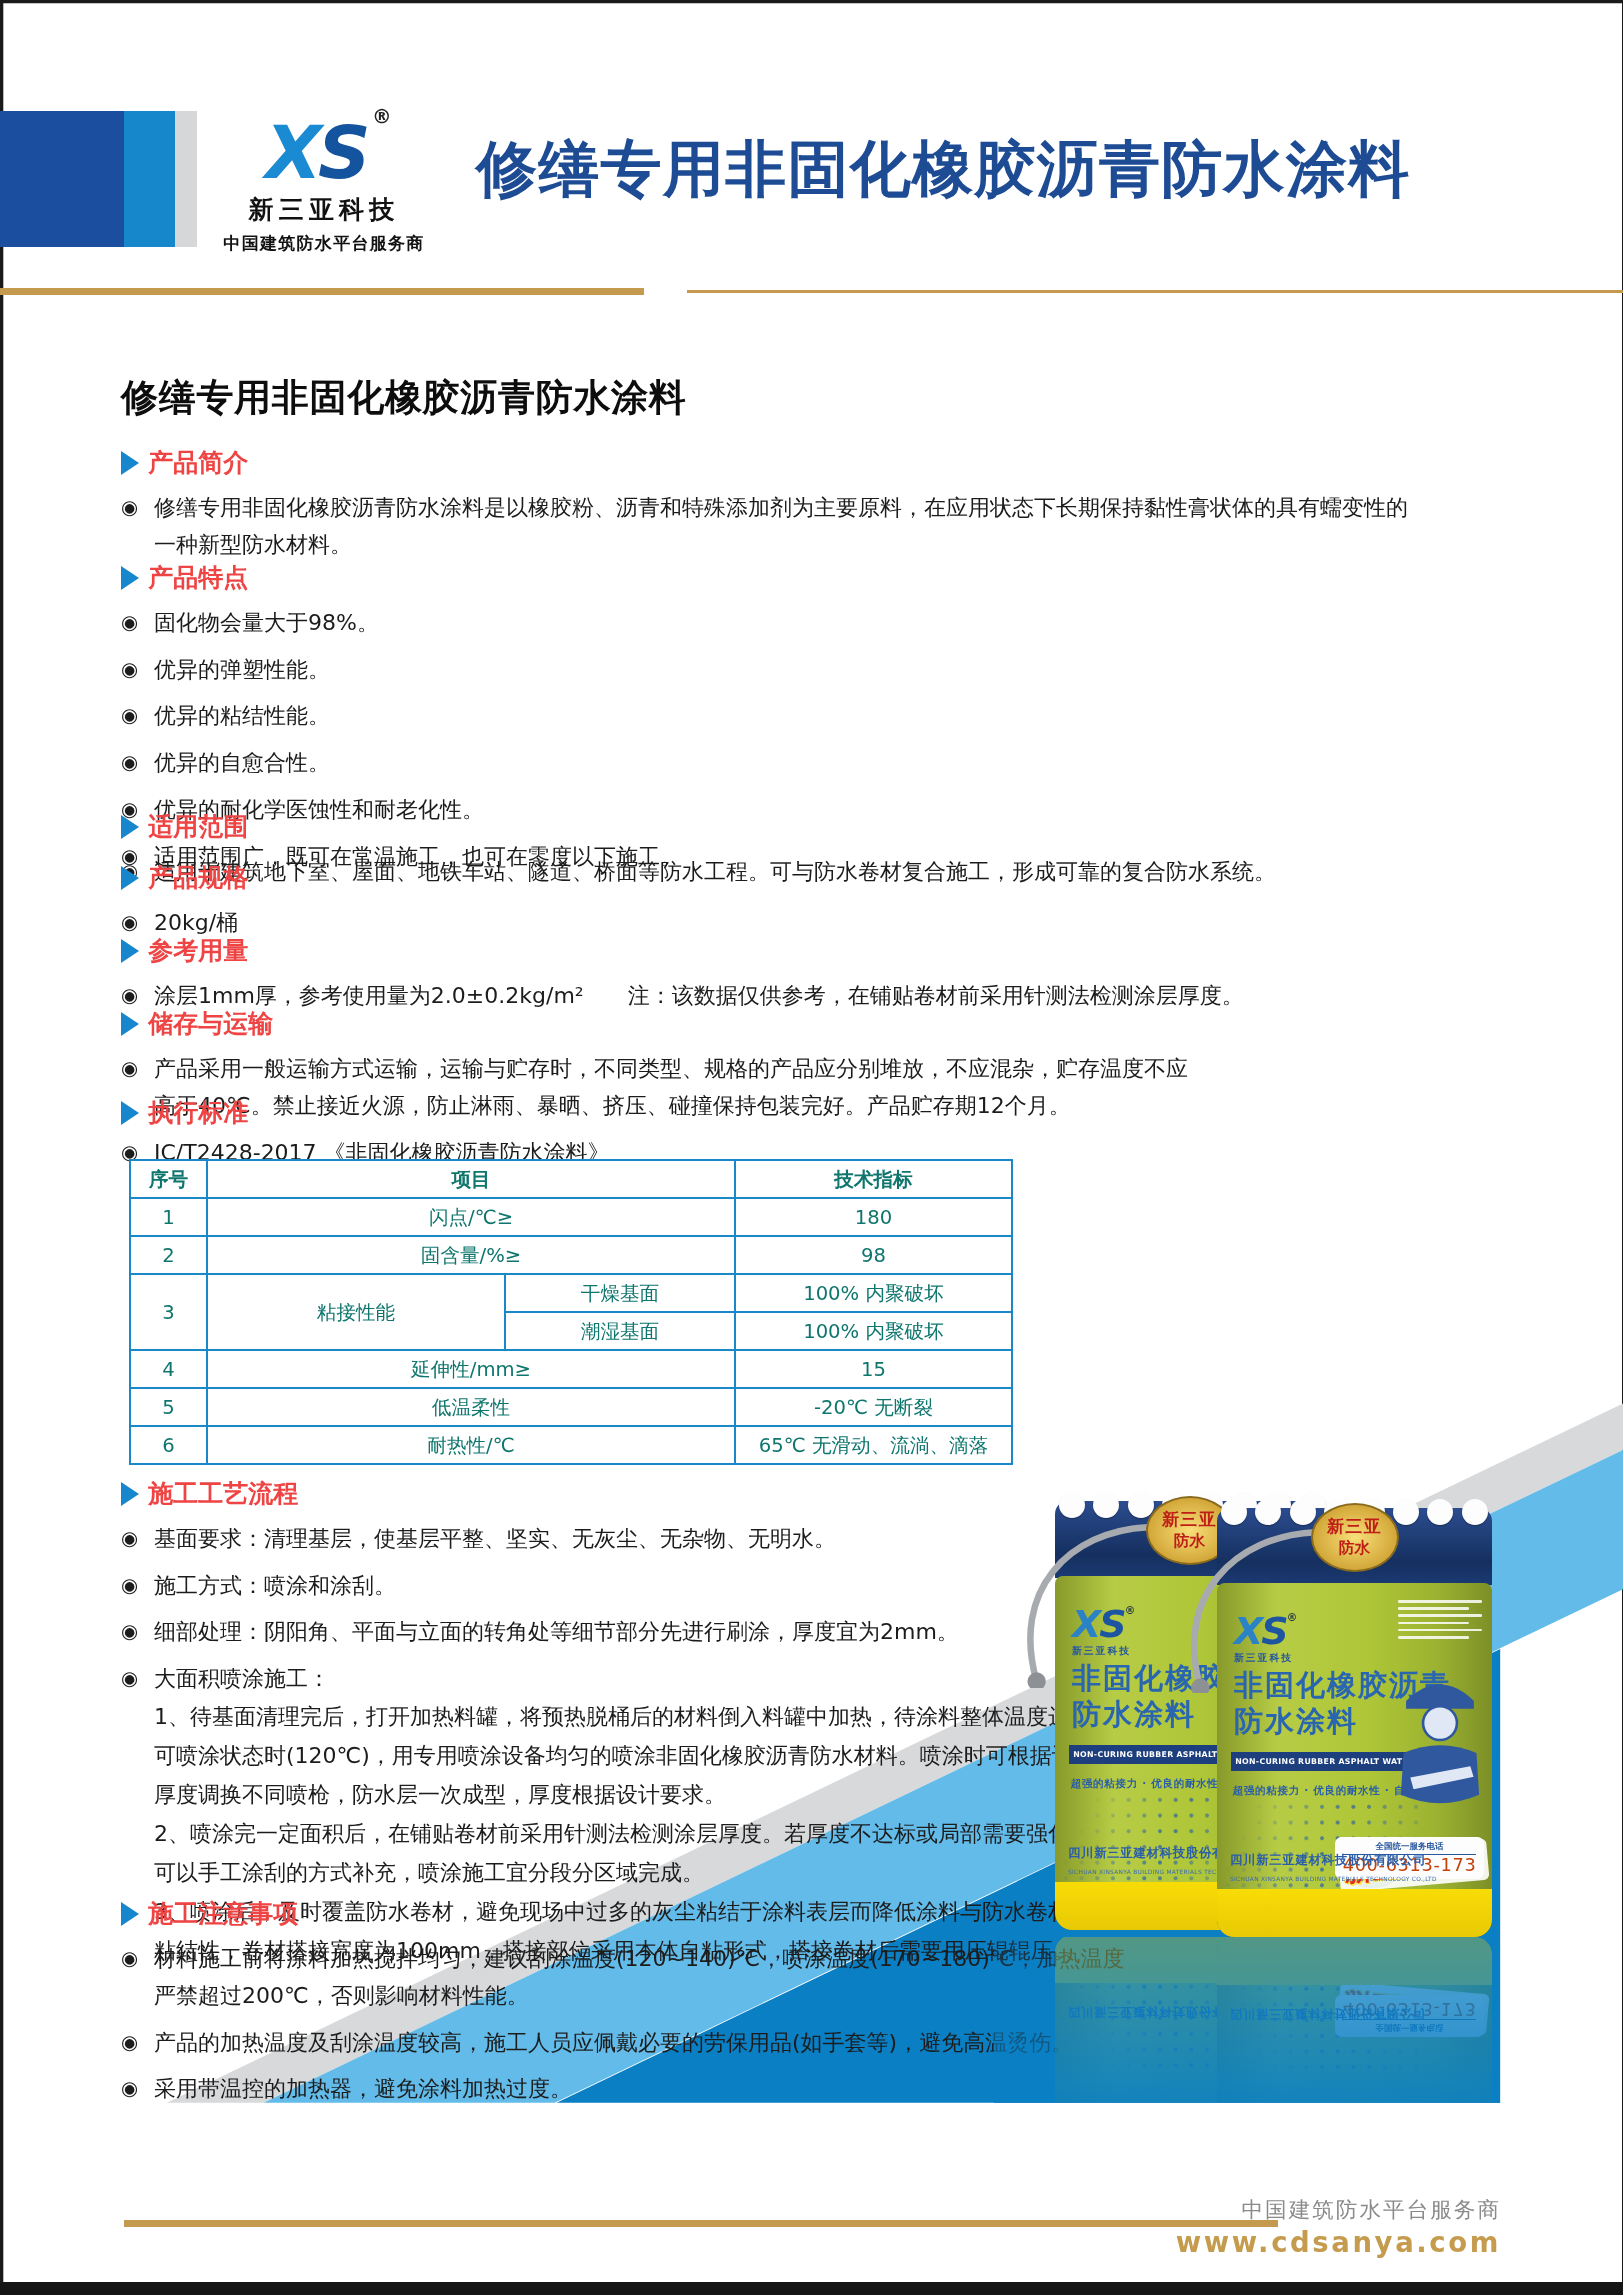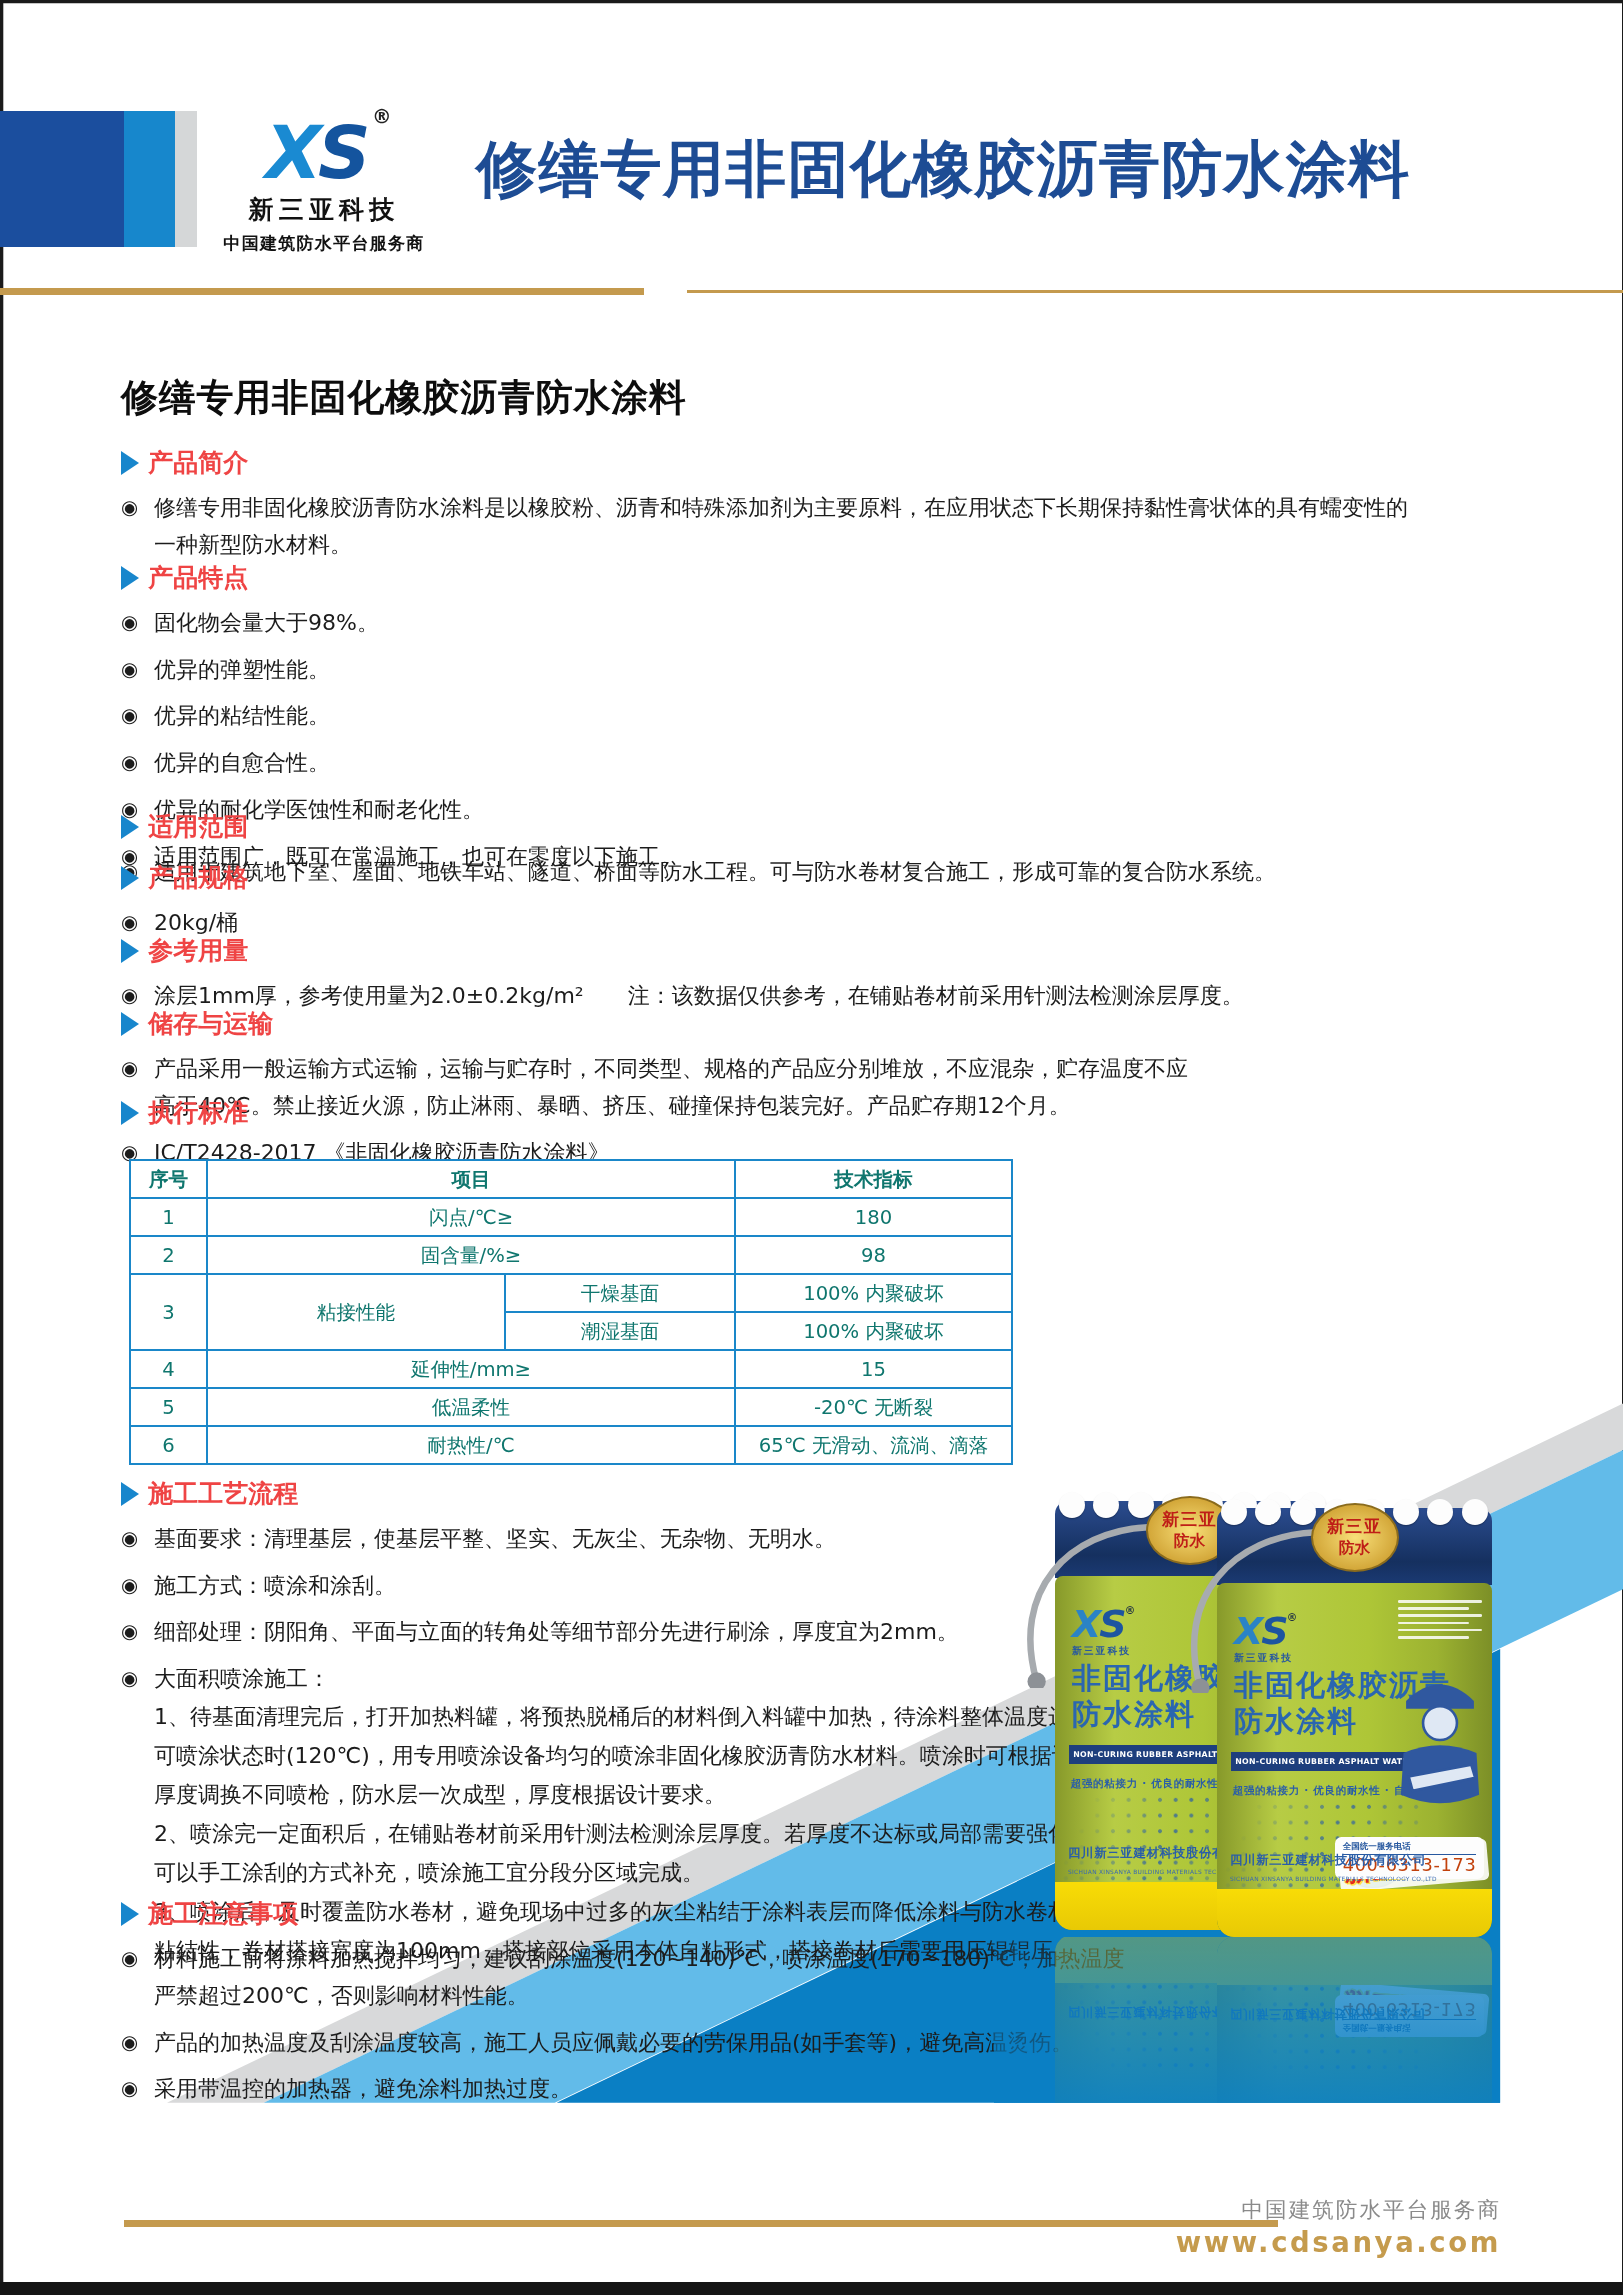--- a/index.html
+++ b/index.html
@@ -69,21 +69,21 @@
       background:radial-gradient(circle,#2a5ea8 1.7px,transparent 2.2px);background-size:15.7px 15.7px;
       -webkit-mask-image:linear-gradient(115deg,transparent 12%,#000 45%,transparent 82%);
       mask-image:linear-gradient(115deg,transparent 12%,#000 45%,transparent 82%);}
   .b-seal{position:absolute;left:123px;top:256px;width:63px;height:47px;border-radius:50%;
       background:radial-gradient(#5fb53a,#1c7a2e 75%);border:1.3px solid #0f5c1f;color:#fff;font-size:11px;font-weight:900;
       display:flex;align-items:center;justify-content:center;letter-spacing:0.7px;}
   .worker{position:absolute;right:6.5px;top:84px;}
   .b-stamp{position:absolute;right:3.9px;top:262px;transform:rotate(-5deg);background:rgba(255,255,255,.9);
       padding:2.6px 5.2px;border-radius:5.2px;font-size:27px;font-weight:900;color:#e32a1e;letter-spacing:0.7px;white-space:nowrap;
       text-shadow:1.3px 0 #ffe14d,-1.3px 0 #ffe14d,0 1.3px #ffe14d,0 -1.3px #ffe14d,1.3px 1.3px #ffe14d,-1.3px -1.3px #ffe14d;}
-  .b-hot{position:absolute;right:7.8px;bottom:58px;background:#fdfdfd;border-radius:6.5px;padding:3.9px 7.8px;}
+  .b-hot{position:absolute;right:7.8px;bottom:58px;background:#fdfdfd;border-radius:6.5px;padding:3.9px 7.8px;text-align:center;}
   .b-hot .lab{font-size:8.5px;font-weight:700;color:#27589f;border-bottom:1.3px solid #27589f;padding-bottom:1.3px;}
   .b-hot .num{font-size:17.7px;font-weight:400;color:#c2410c;letter-spacing:0.7px;}
   .b-co{position:absolute;left:13px;bottom:68px;font-size:12.4px;font-weight:900;color:#2a5ea8;letter-spacing:0.7px;white-space:nowrap;}
   .b-co-en{position:absolute;left:13px;bottom:55px;font-size:5.9px;font-weight:500;color:#3a6ab0;letter-spacing:0.3px;white-space:nowrap;}
   .handle{position:absolute;z-index:1;}
   
   .refl{position:absolute;left:994px;top:1937px;width:506px;height:166px;overflow:hidden;z-index:4;opacity:.38;}
   .refl .bucket{transform:scaleY(-1);top:0;}
   .refl-fade{position:absolute;left:994px;top:1937px;width:506px;height:166px;z-index:5;
       background:linear-gradient(rgba(10,127,196,.15),rgba(10,127,196,.85));}

